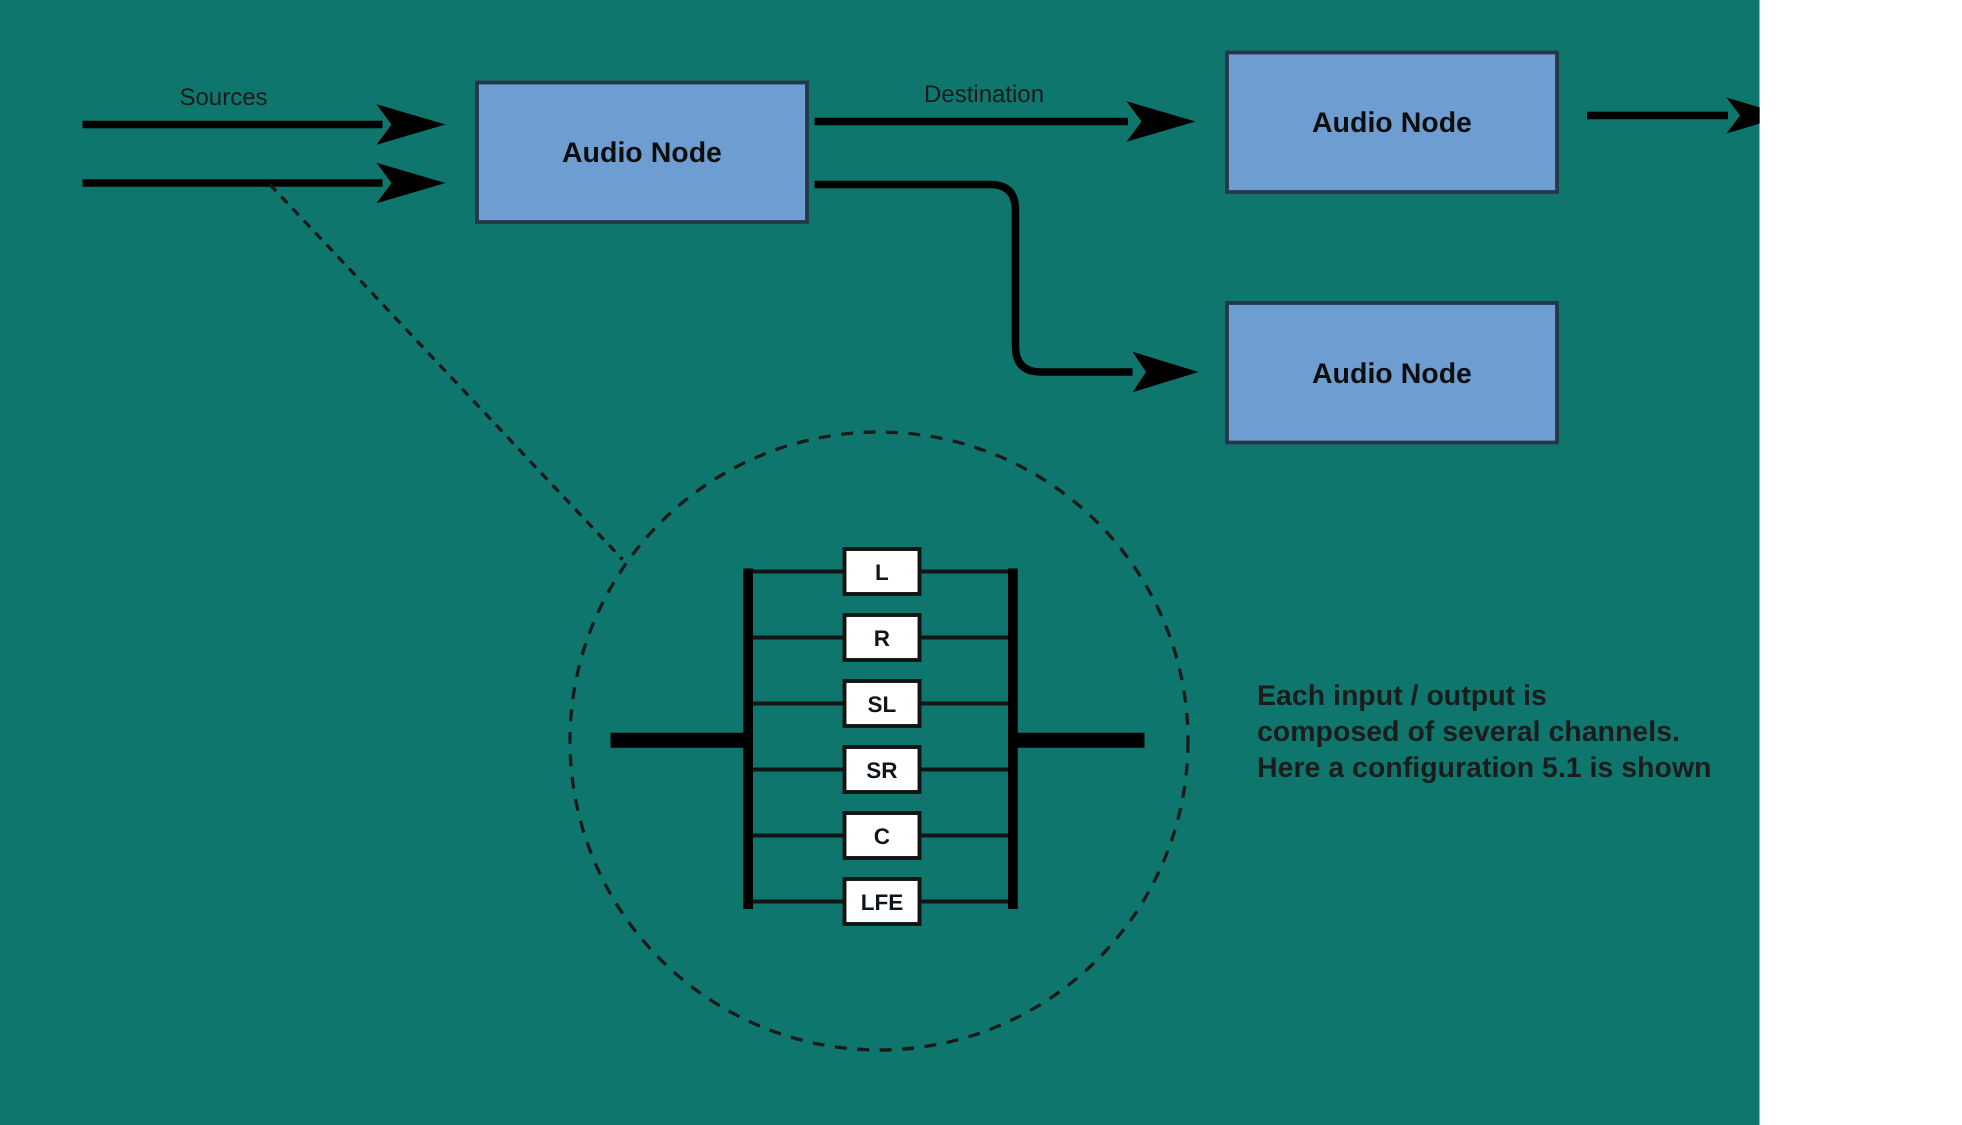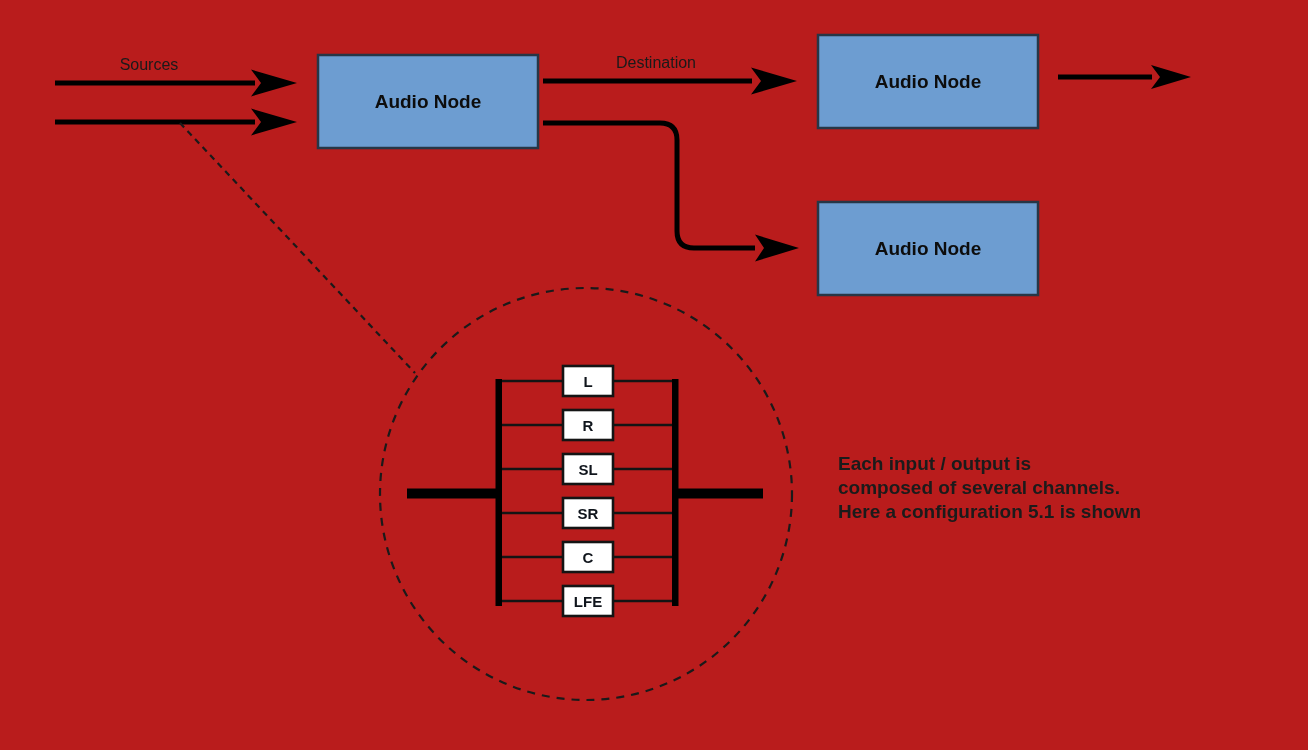--- a/index.html
+++ b/index.html
@@ -1,20 +1,20 @@
 <!DOCTYPE html>
 <html><head>
 <meta charset="utf-8">
 <style>
   html, body { margin: 0; padding: 0; background: #ffffff; }
   .canvas {
     position: relative;
-    width: 1308px;
+    width: 1173px;
     height: 750px;
-    background: #b91c1c;
+    background: #0f766e;
     font-family: "Liberation Sans", sans-serif;
     overflow: hidden;
     text-align: center;
   }
   svg { display: block; }
   .flow-line   { stroke: #000000; stroke-width: 5; fill: none; }
   .flow-head   { fill: #000000; stroke: none; }
   .node-rect   { stroke: #273646; stroke-width: 2.5; }
   .node-label  { font-size: 19px; font-weight: bold; fill: #0d0d0d; text-anchor: middle; }
   .edge-label  { font-size: 16px; fill: #1a1a1a; text-anchor: middle; }

